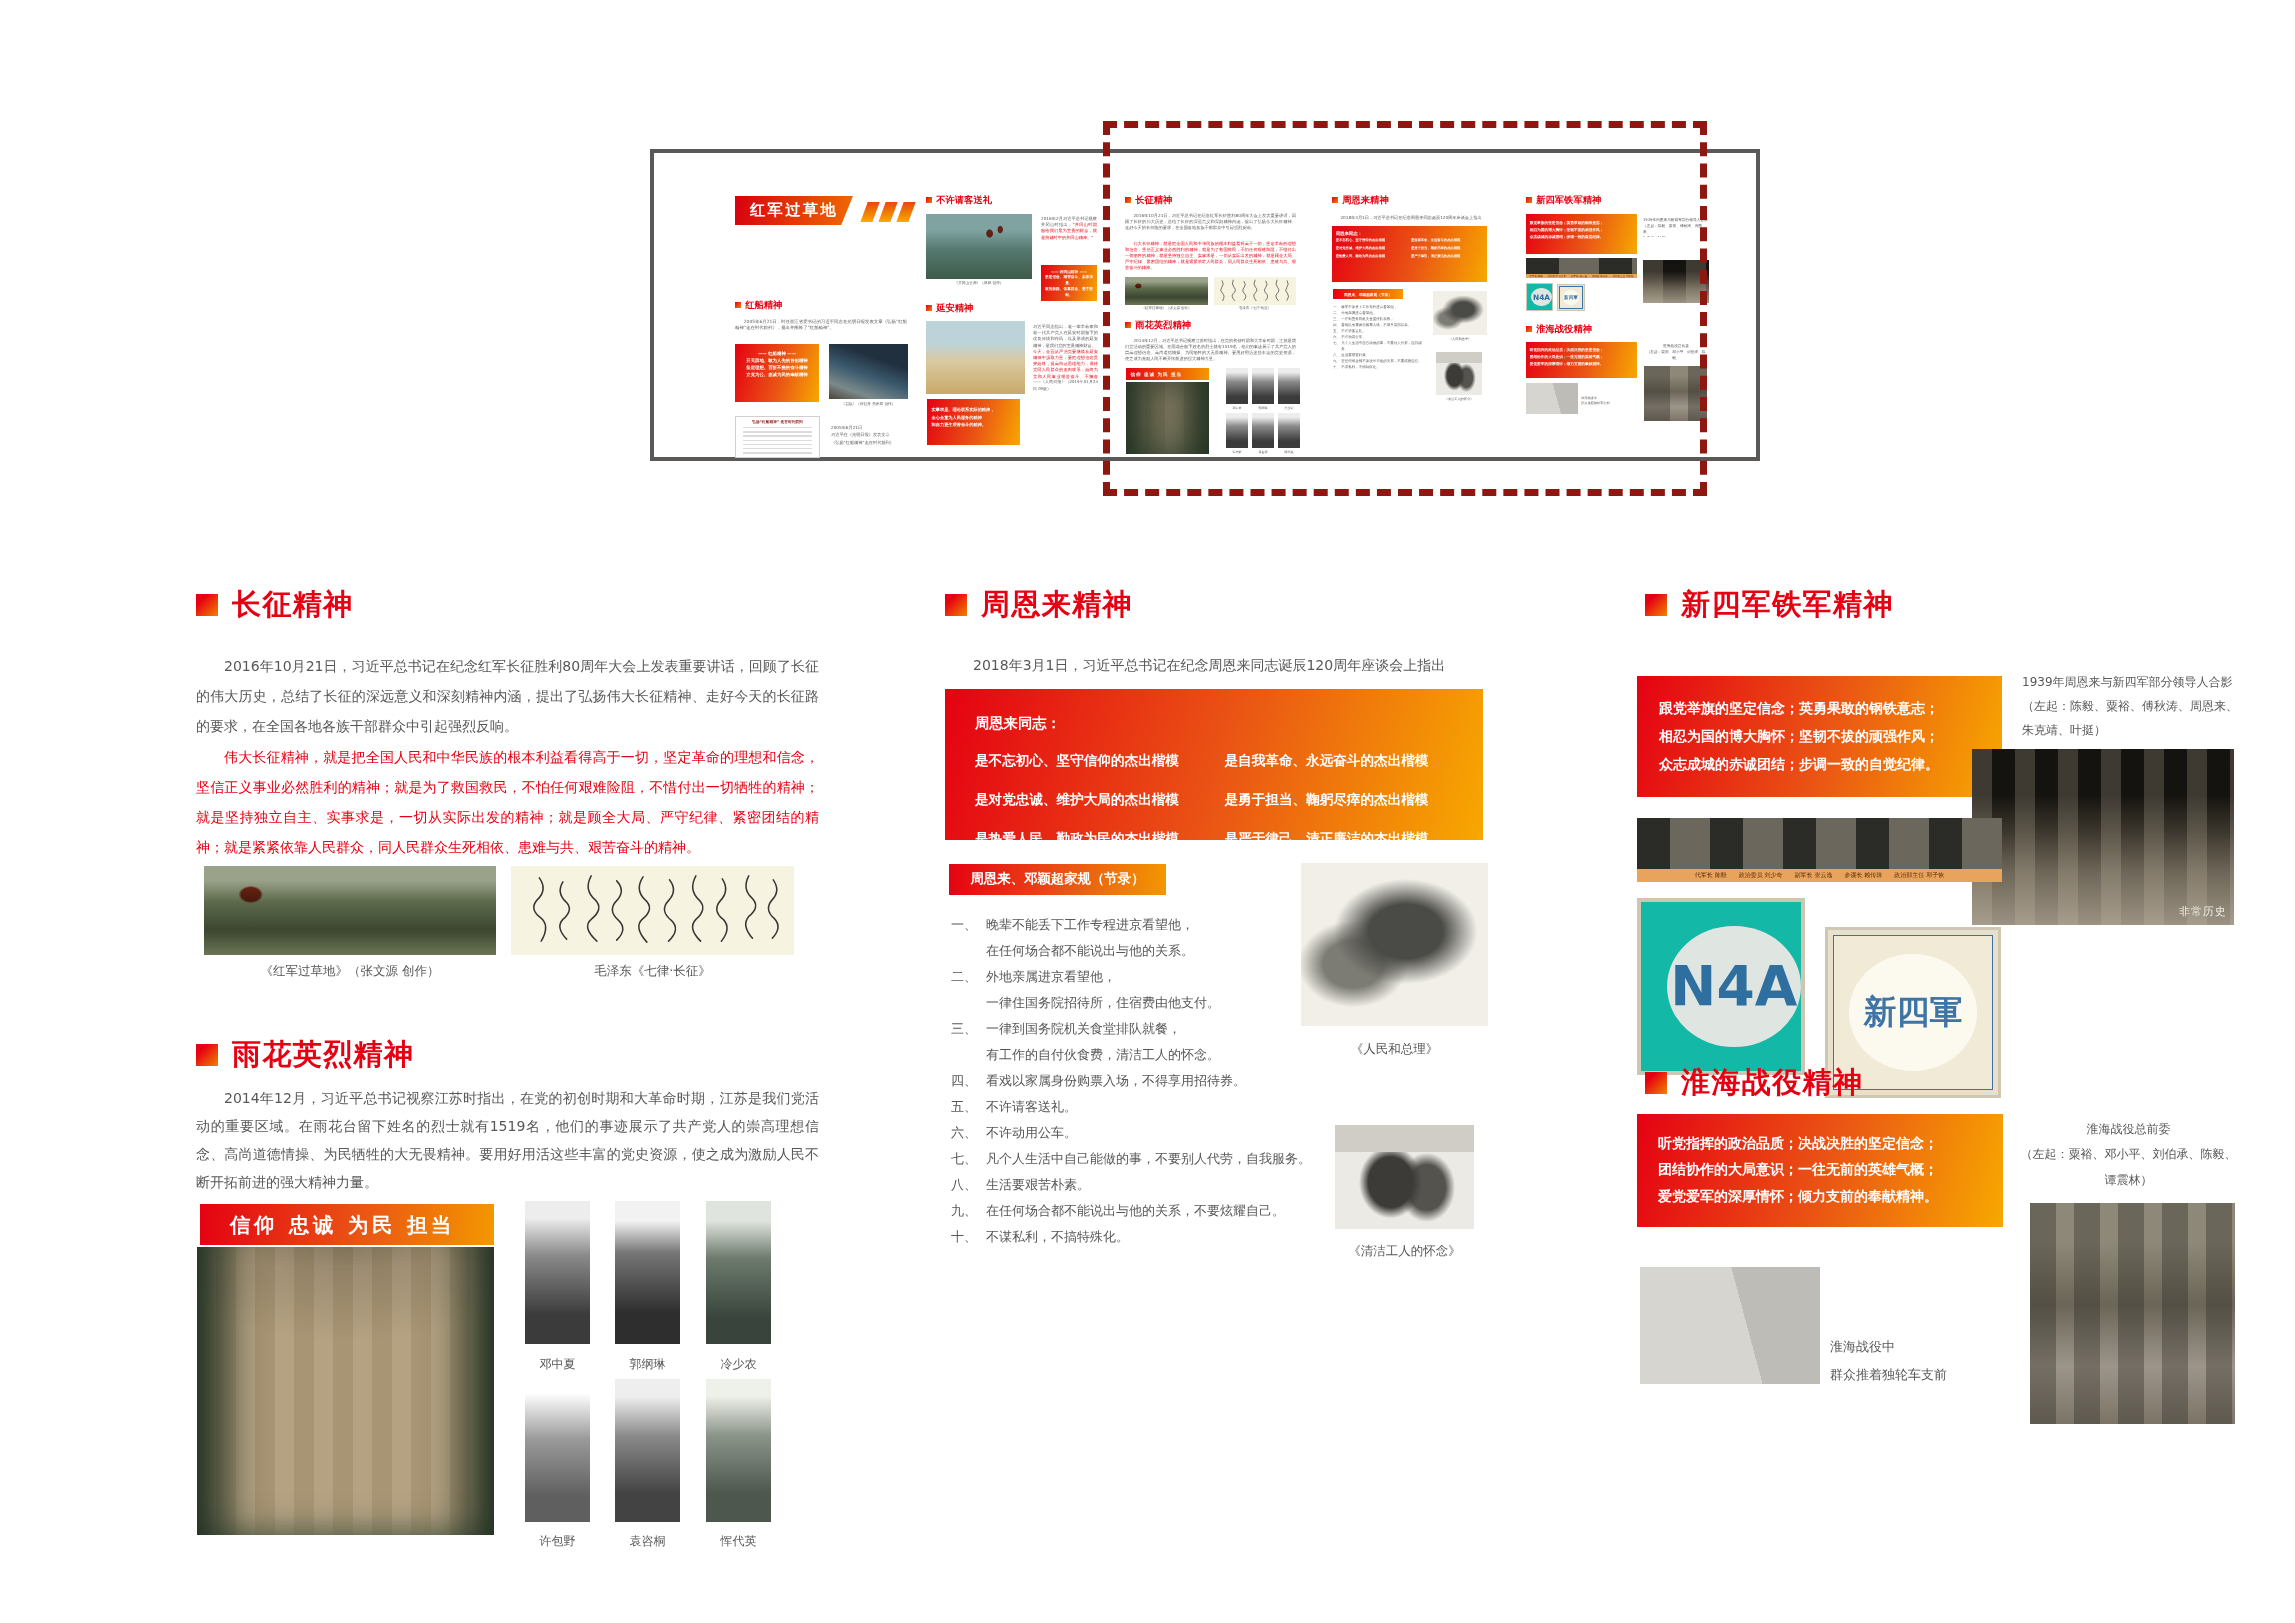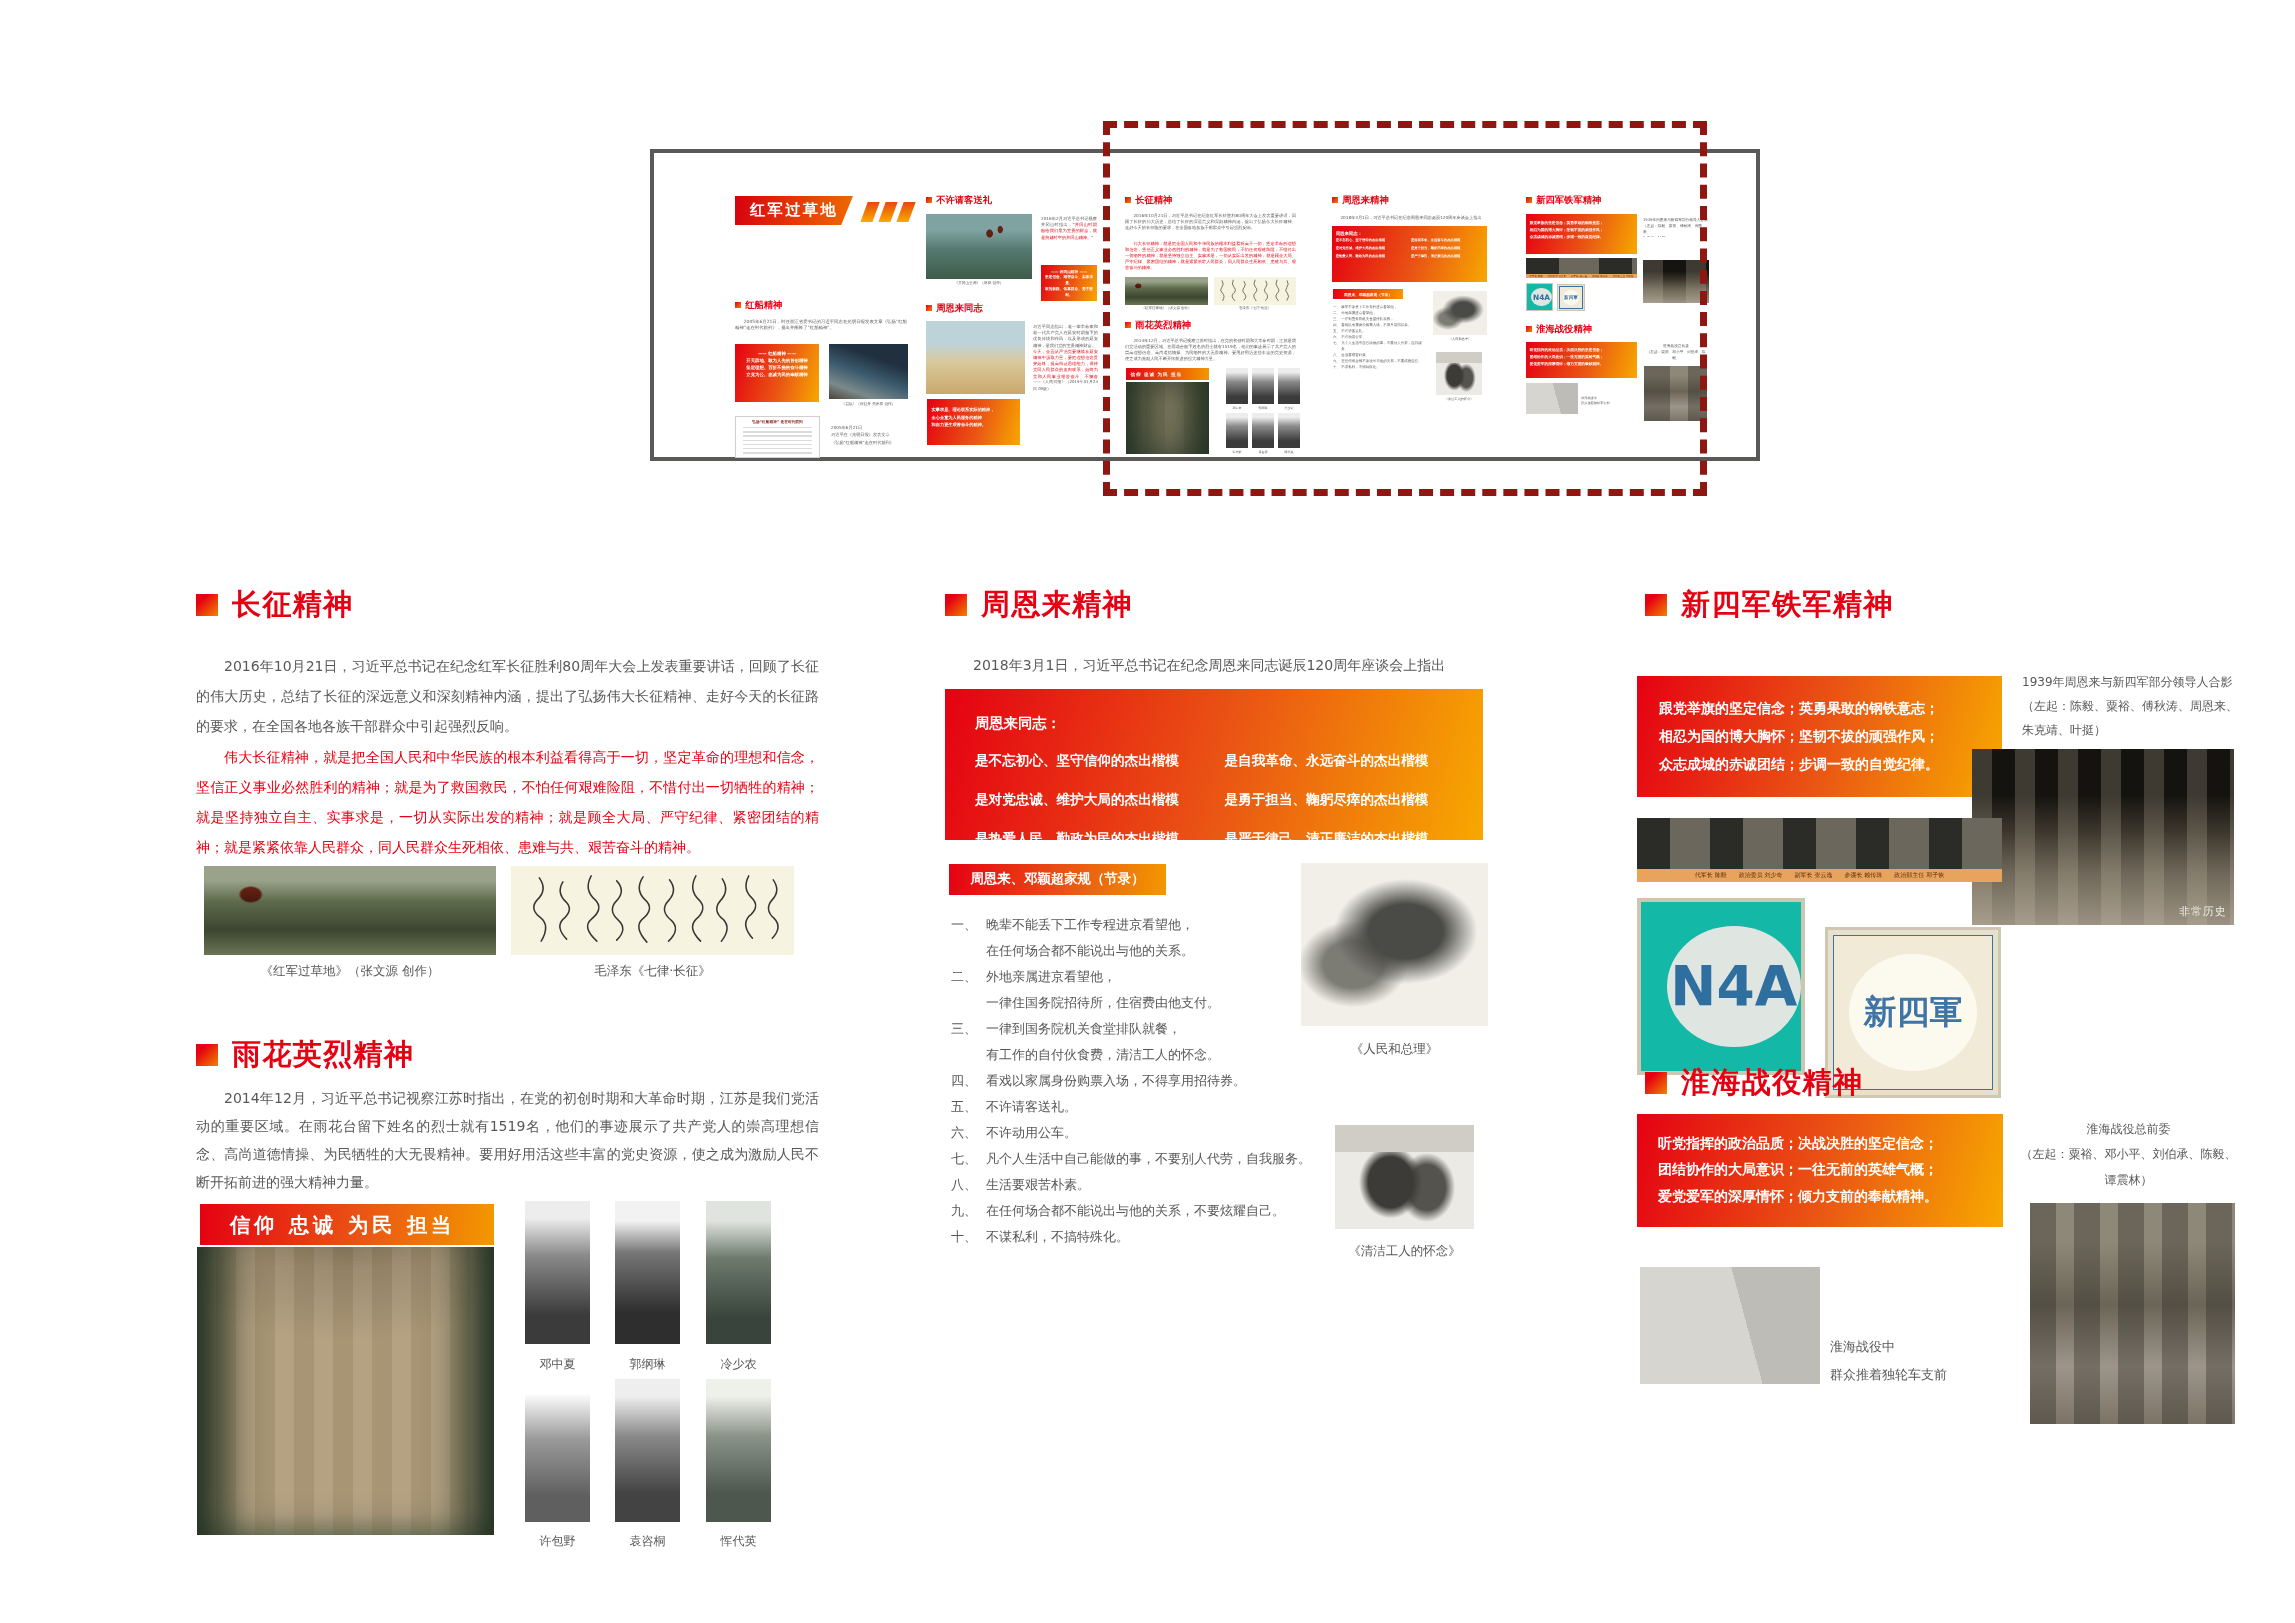--- a/index.html
+++ b/index.html
@@ -168,21 +168,21 @@
   <div class="mtext" style="left:1041px;top:216px;width:56px;height:44px;">
     <span>2016年2月习近平总书记视察井冈山时指出：</span><span style="color:#e60012;">“井冈山时期留给我们最为宝贵的财富，就是跨越时空的井冈山精神。”</span>
   </div>
   <div class="mgbox" style="left:1041px;top:265px;width:56px;height:36px;padding:4.6px 1.9px;font-size:3.7px;line-height:5.8px;">
     <span class="mbx-l">—— 井冈山精神 ——</span>
     <span class="mbx-l">坚定信念、艰苦奋斗、实事求是、</span>
     <span class="mbx-l">敢闯新路、依靠群众、勇于胜利。</span>
   </div>
   <div class="mh" style="left:926px;top:303px;">
     <span class="mb"></span>
-    <span class="mt">周恩来同志</span>
+    <span class="mt">延安精神</span>
   </div>
   <div class="ph img-yanan" style="left:926px;top:321px;width:99px;height:73px;"></div>
   <div class="mtext" style="left:1033px;top:324px;width:65px;height:82px;">
     <div>习近平同志指出，老一辈革命家和老一代共产党人在延安时期留下的优良传统和作风，以及形成的延安精神，是我们党的宝贵精神财富。</div>
     <div style="color:#e60012;max-height:30.5px;overflow:hidden;">今天，全面从严治党要继续从延安精神中汲取力量，要把理想信念贯穿始终，提高辩证思维能力，保持党同人民群众的血肉联系，始终为党和人民事业艰苦奋斗、不懈奋斗。</div>
     <div style="font-size:3.9px;">——《人民日报》（2019年01月24日 09版）</div>
   </div>
   <div class="mgbox" style="left:927px;top:399px;width:93px;height:46px;padding:7.4px 4.6px;font-size:4.2px;line-height:7.4px;text-align:left;">
     <span class="mbx-l">实事求是、理论联系实际的精神，</span>
     <span class="mbx-l">全心全意为人民服务的精神</span>

